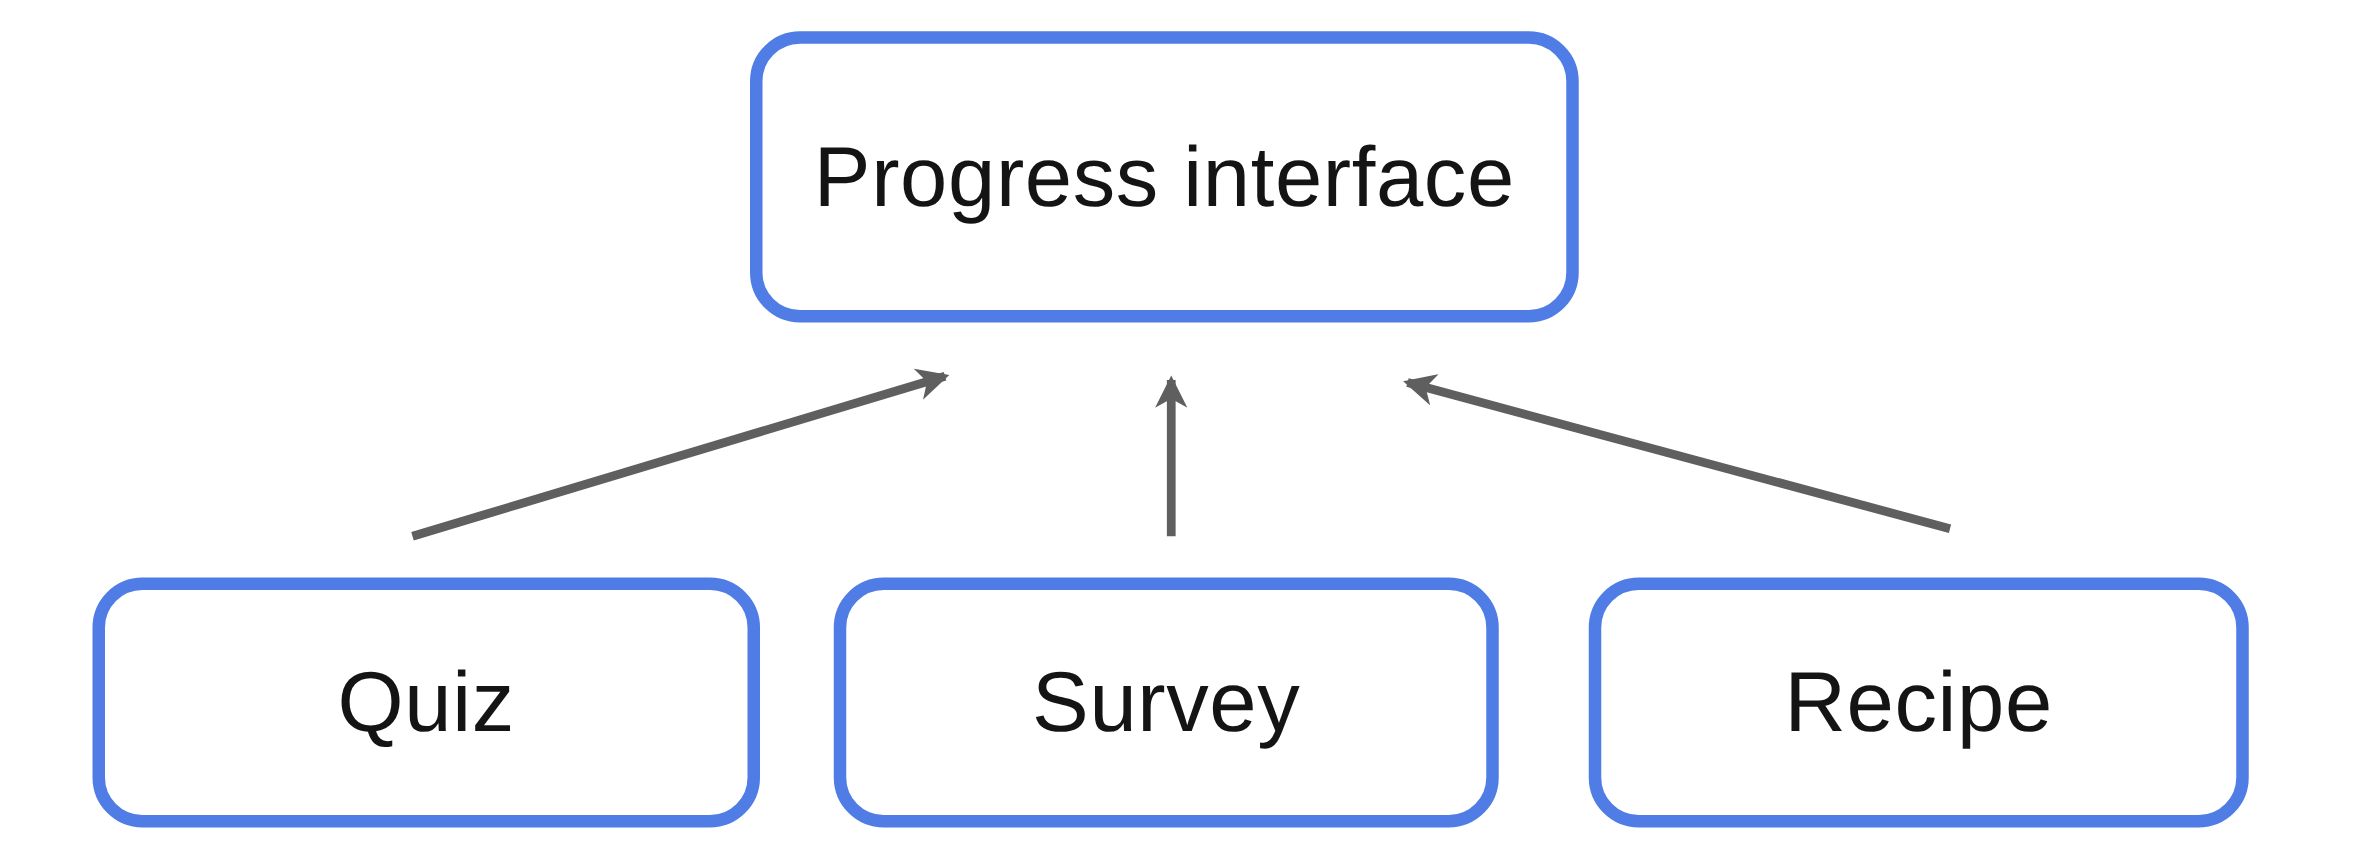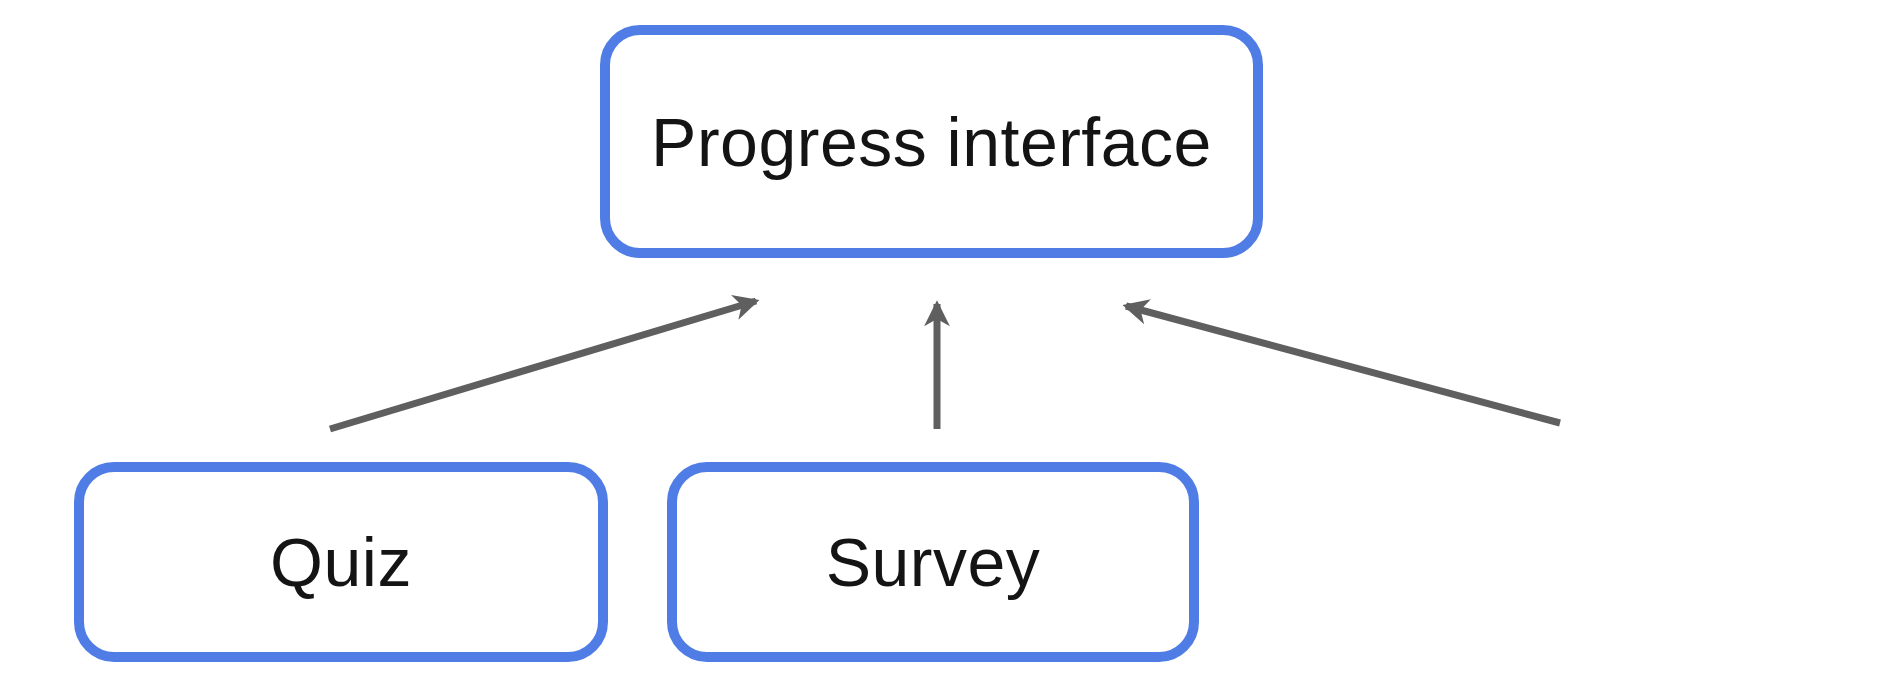--- a/index.html
+++ b/index.html
@@ -69,14 +69,17 @@
   </div>
 
   <div class="node node-quiz">
     <span class="node-label">Quiz</span>
   </div>
 
   <div class="node node-survey">
     <span class="node-label">Survey</span>
   </div>
 
+  <div class="node node-recipe">
+    <span class="node-label">Recipe</span>
+  </div>
 
 </div>
 
 </body></html>

